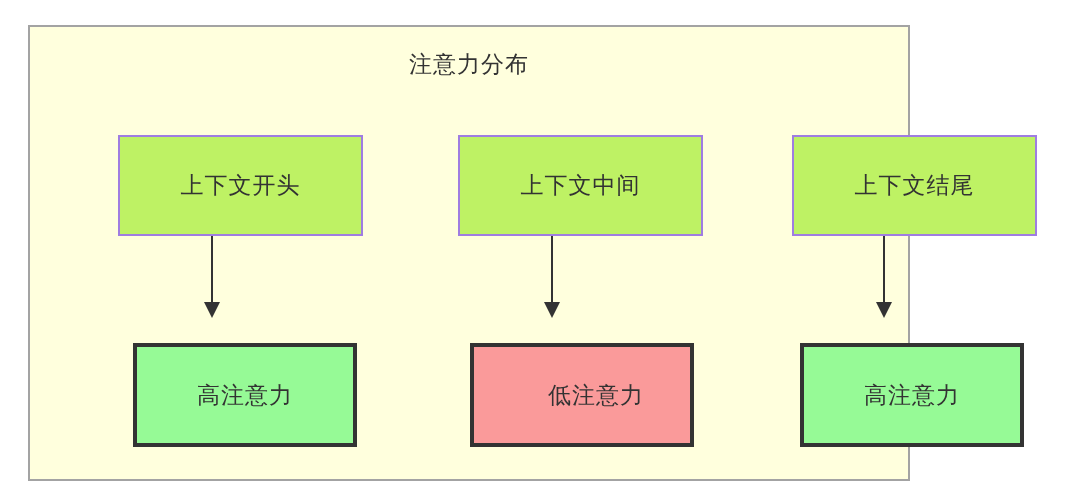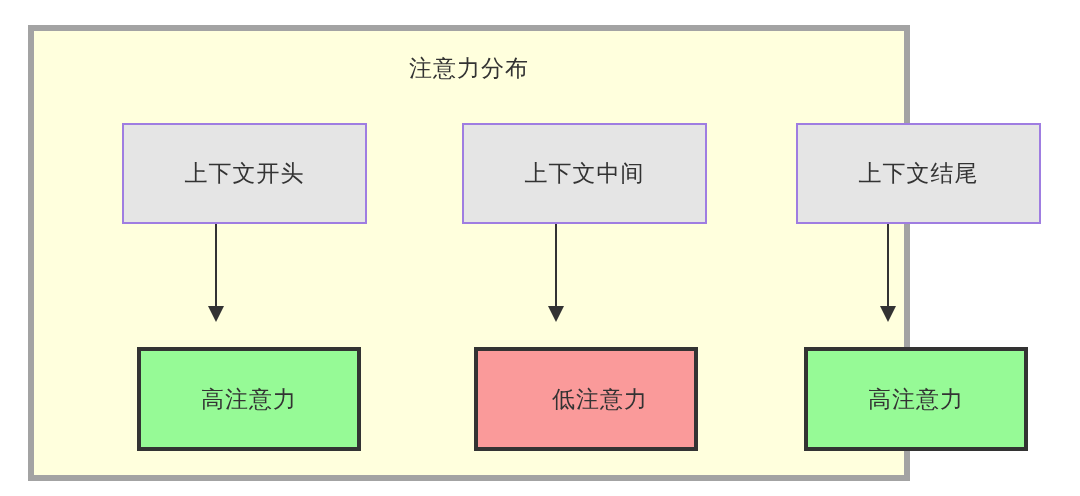--- a/index.html
+++ b/index.html
@@ -18,21 +18,21 @@
     overflow: hidden;
   }
   
   #subgraph {
     position: absolute;
     left: 28px;
     top: 25px;
     width: 882px;
     height: 456px;
     background: #ffffdd;
-    border: 6px solid #a3a3a3;
+    border: 2px solid #a3a3a3;
     box-sizing: border-box;
   }
   #subgraph-title {
     position: absolute;
     left: 0;
     top: 22px;
     width: 100%;
     text-align: center;
     font-size: 23px;
     color: #333333;
@@ -47,22 +47,23 @@
     justify-content: center;
     box-sizing: border-box;
     font-size: 23px;
     color: #333333;
     letter-spacing: 1px;
     white-space: nowrap;
   }
   .node.source {
     width: 245px;
     height: 101px;
-    background: #e5e5e5;
+    background: #bef264;
     border: 2px solid #9f7de1;
+    margin-top: 16px;
   }
   .node.outcome {
     width: 224px;
     height: 104px;
     border: 4px solid #333333;
   }
   .node.outcome.high {
     background: #96fa96;
     align-items: center;
   }

